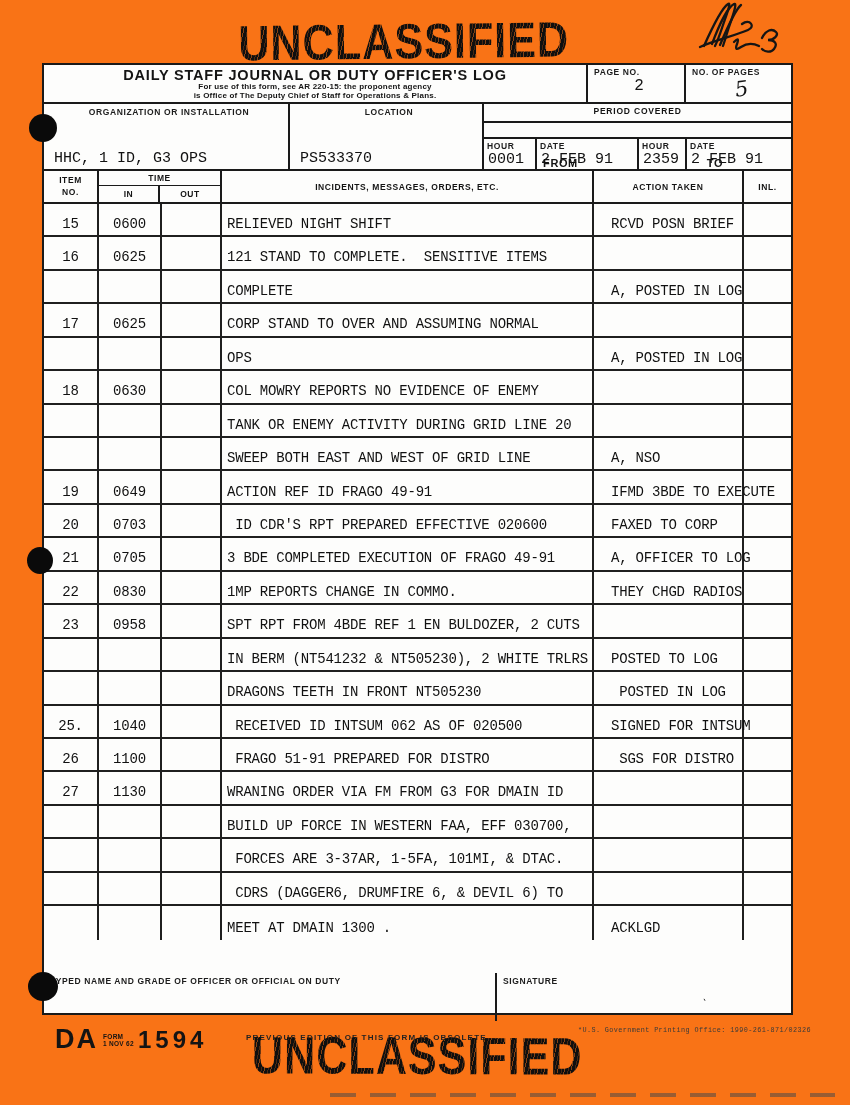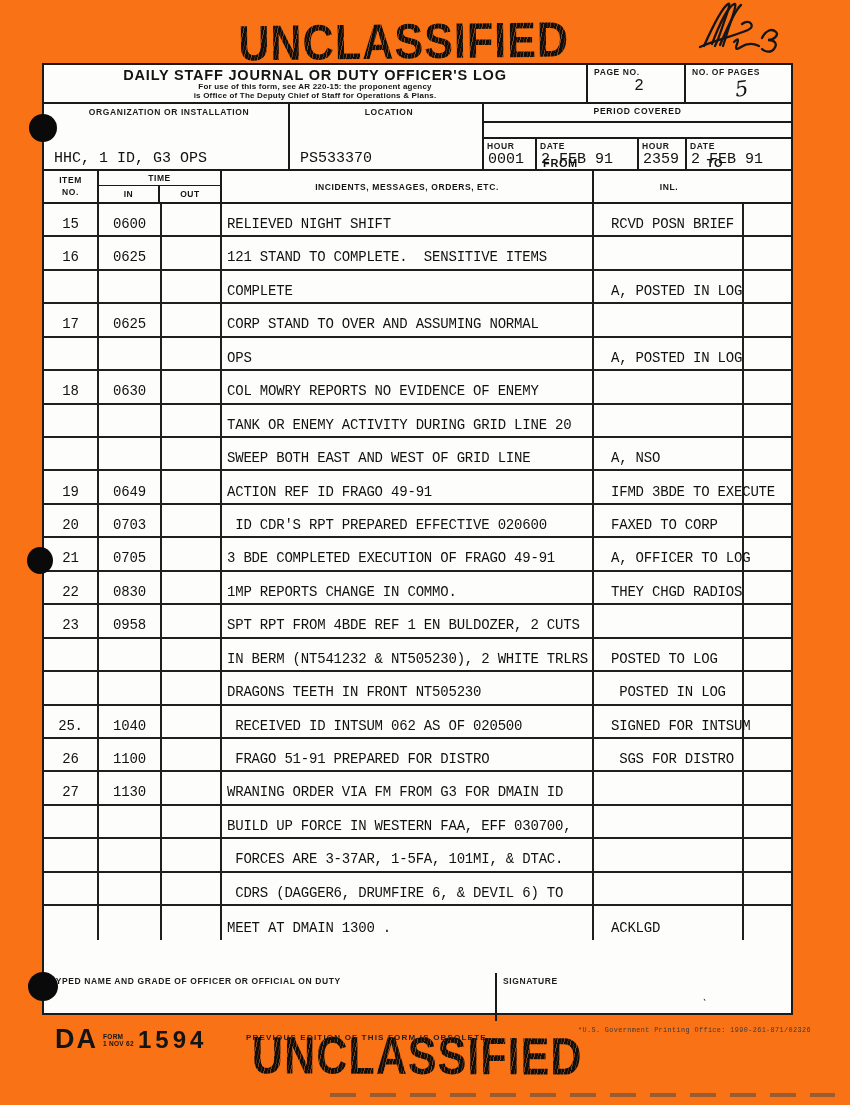--- a/index.html
+++ b/index.html
@@ -175,20 +175,21 @@
         <span>NO.</span>
       </div>
       <div class="th thTime" style="grid-column:span 2;">
         <div class="thTimeTop">TIME</div>
         <div class="thTimeBottom">
           <div class="thIn">IN</div>
           <div>OUT</div>
         </div>
       </div>
       <div class="th">INCIDENTS, MESSAGES, ORDERS, ETC.</div>
+      <div class="th">ACTION TAKEN</div>
       <div class="th">INL.</div>
     </div>
 
     <div class="tbody">
       <div class="trow">
         <div class="td tdItem">
             <span class="typed">15</span>
           </div>
         <div class="td tdIn">
             <span class="typed">0600</span>

